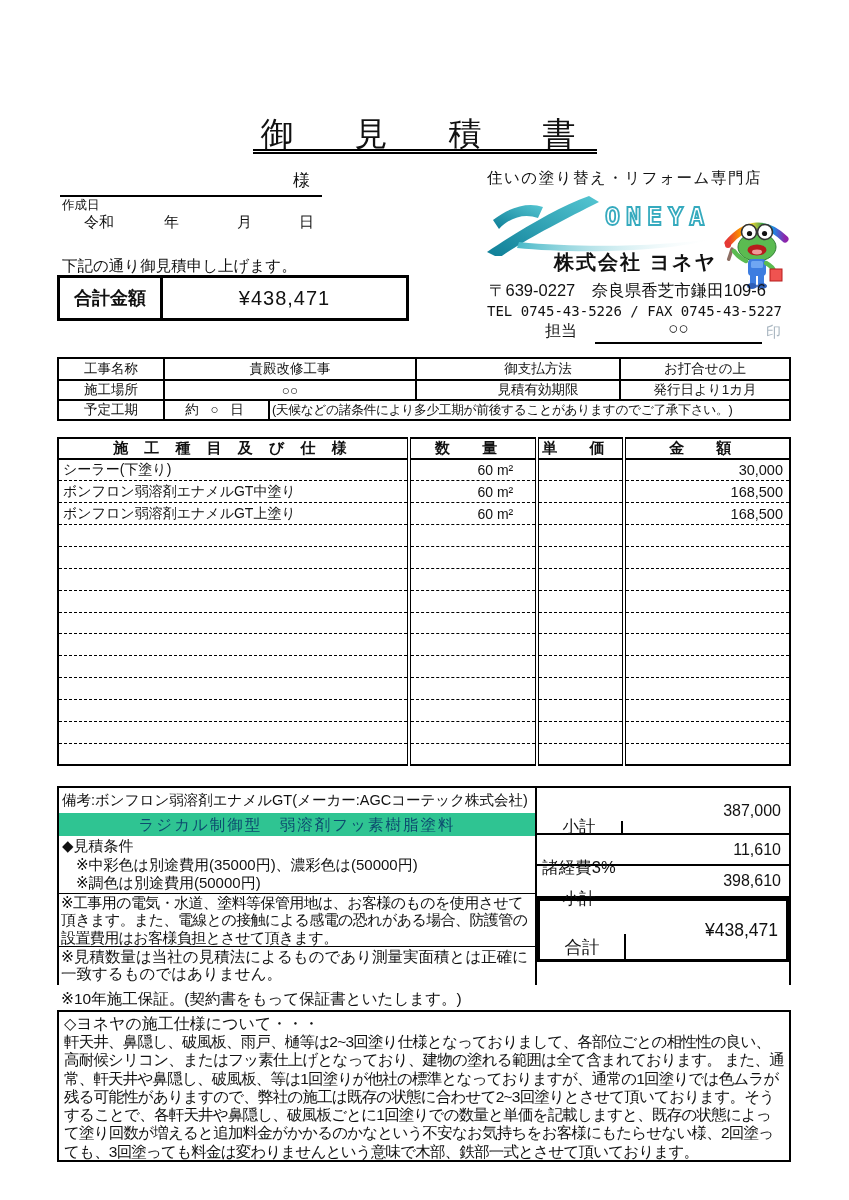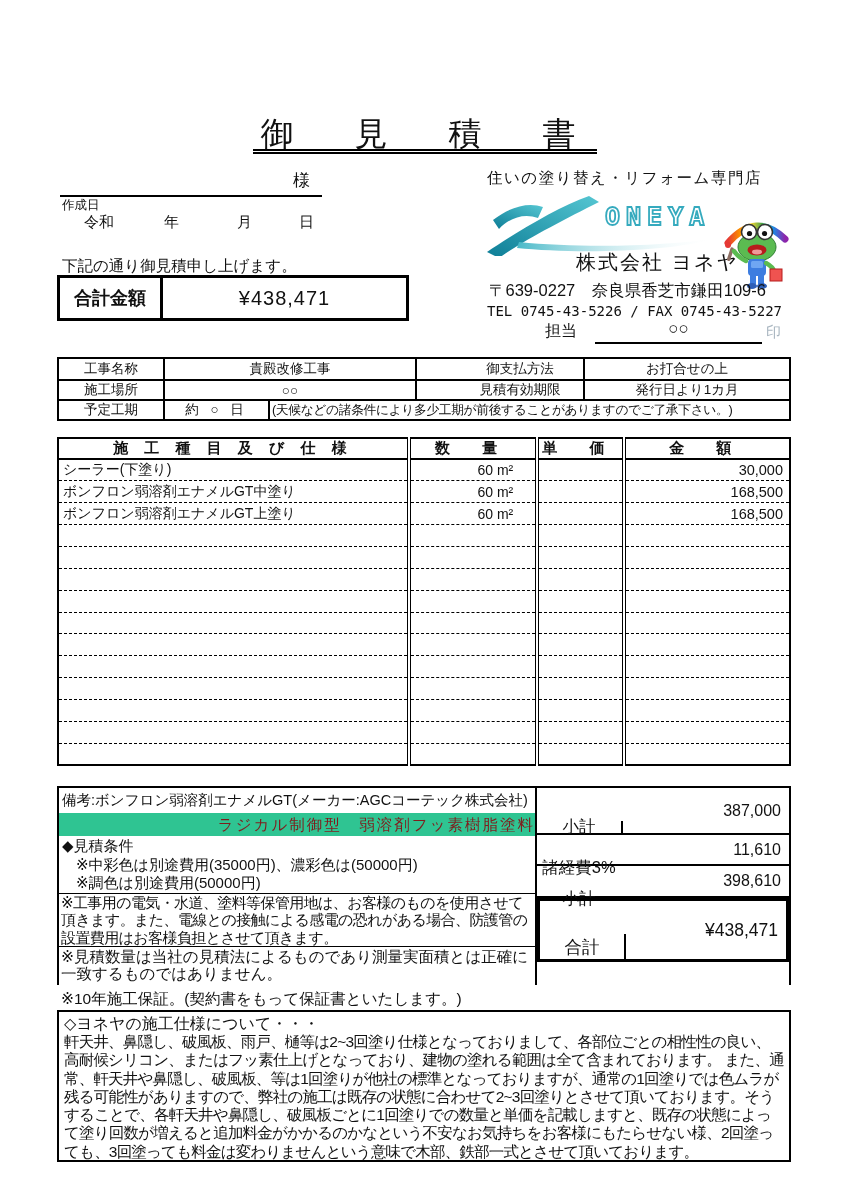--- a/index.html
+++ b/index.html
@@ -24,37 +24,37 @@
   
   .total-box{left:57px;top:275px;width:352px;height:46px;border:3px solid #000;display:flex;}
   .total-box .lbl{width:103px;border-right:3px solid #000;display:flex;align-items:center;
                   justify-content:center;font-weight:bold;font-size:18px;}
   .total-box .amt{flex:1;display:flex;align-items:center;justify-content:center;
                   font-size:20px;letter-spacing:1px;}
 
   
   .tagline{left:487px;top:168px;font-size:15.5px;letter-spacing:1.5px;white-space:nowrap;}
   .logo-svg{left:483px;top:192px;}
-  .company-name{left:576px;top:249px;font-size:20px;font-weight:normal;letter-spacing:2px;white-space:nowrap;}
+  .company-name{left:554px;top:249px;font-size:20px;font-weight:bold;letter-spacing:2px;white-space:nowrap;}
   .frog-svg{left:716px;top:209px;}
   .postal{left:489px;top:280px;font-size:16.5px;white-space:nowrap;}
   .telfax{left:487px;top:303px;font-family:"DejaVu Sans Mono",monospace;font-size:14px;white-space:nowrap;}
   .staff-label{left:545px;top:321px;font-size:16px;}
   .staff-line{left:595px;top:316px;width:167px;height:28px;border-bottom:2px solid #000;
               text-align:center;font-size:17px;line-height:26px;}
   .seal{left:766px;top:323px;font-size:15px;color:#a9b6c0;}
 
   
   .info-table{left:57px;top:357px;width:734px;border:2px solid #000;}
   .info-row{display:flex;height:20px;}
   .info-row + .info-row{border-top:2px solid #000;}
   .info-cell{display:flex;align-items:center;justify-content:center;font-size:13.5px;
              white-space:nowrap;overflow:hidden;}
   .info-cell + .info-cell{border-left:2px solid #000;}
-  .ic-l1{width:104px;} .ic-v1{width:252px;} .ic-l2{width:168px;padding-left:40px;} .ic-v2{flex:1;}
+  .ic-l1{width:104px;} .ic-v1{width:252px;} .ic-l2{width:204px;padding-left:40px;} .ic-v2{flex:1;}
   .ic-term{width:104px;} .ic-days{width:105px;letter-spacing:4px;}
   .ic-note{flex:1;justify-content:flex-start;padding-left:2px;font-size:12.8px;letter-spacing:-0.4px;}
 
   
   .items-table{left:57px;top:437px;width:734px;border-collapse:collapse;table-layout:fixed;}
   .items-table{border:2px solid #000;}
   .items-table th{height:20px;font-size:15px;font-weight:bold;border-bottom:2px solid #000;
                   white-space:nowrap;overflow:hidden;padding:0;}
   .items-table td{height:21.87px;font-size:14px;padding:0 4px;white-space:nowrap;overflow:hidden;}
   .items-table .dbl{border-left:4px double #000;}
@@ -62,21 +62,21 @@
   .items-table tbody tr:last-child{border-bottom:none;}
   .th-spec{letter-spacing:6px;} .th-sm{letter-spacing:14px;}
   .c-spec{text-align:left;}
   .c-qty{text-align:right;padding-right:22px !important;}
   .c-amt{text-align:right;padding-right:6px !important;font-size:14.5px !important;}
 
   
   .remarks{left:57px;top:786px;width:734px;height:199px;border:2px solid #000;border-bottom:none;display:flex;}
   .rem-left{width:478px;border-right:2px solid #000;}
   .maker{height:25px;font-size:14.5px;padding:3px 3px 0;white-space:nowrap;overflow:hidden;}
-  .bar{height:23px;background:#2fc492;color:#7f1d1d;text-align:right;font-size:15.5px;
+  .bar{height:23px;background:#2fc492;color:#0c4a6e;text-align:center;font-size:15.5px;
        letter-spacing:2px;line-height:23px;white-space:nowrap;}
   .conds{height:57px;padding:1px 3px;font-size:15px;line-height:18.5px;}
   .indent{padding-left:14px;}
   .util{height:53px;border-top:1.5px solid #000;font-size:15px;line-height:17.3px;
         padding:0 2px;letter-spacing:-0.6px;}
   .quant{height:41px;border-top:1.5px solid #000;font-size:15.5px;line-height:17px;padding:1px 2px;}
   .warr{height:25px;font-size:15.5px;padding:2px 2px;white-space:nowrap;}
   .summary{flex:1;display:flex;flex-direction:column;}
   .sum-row{display:flex;border-bottom:2px solid #000;}
   .sum-row:nth-child(1){height:47px;}

